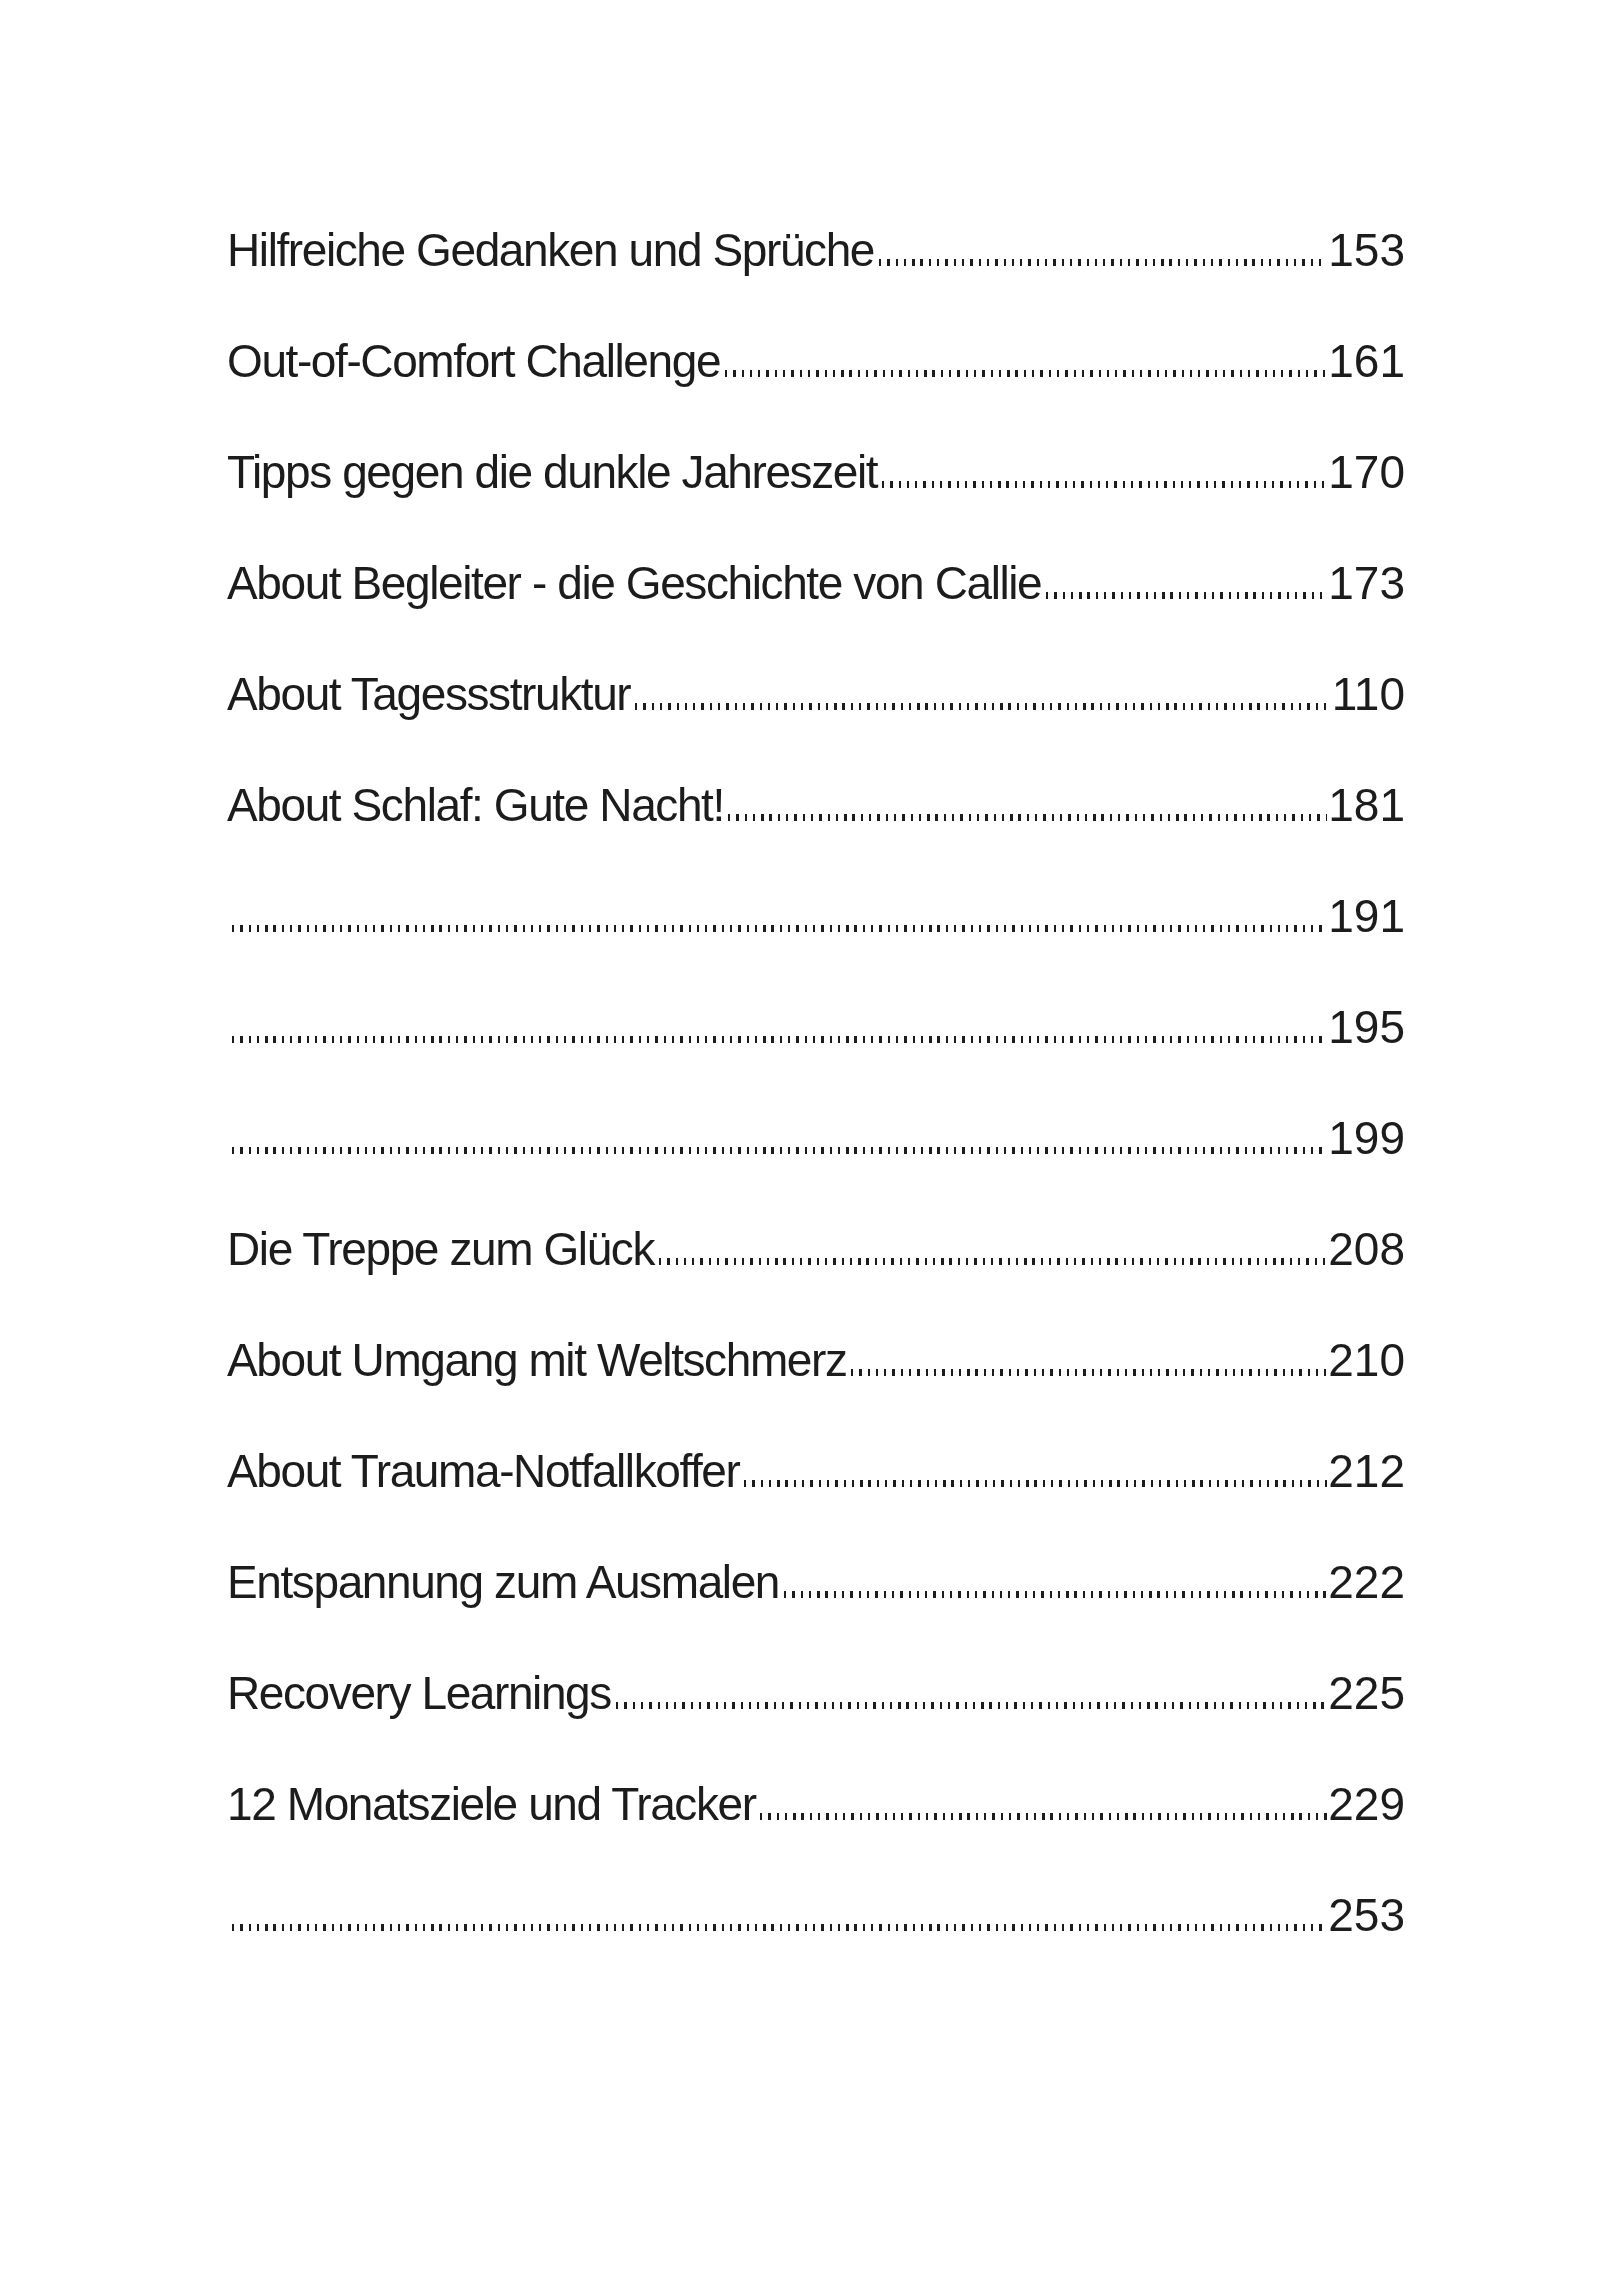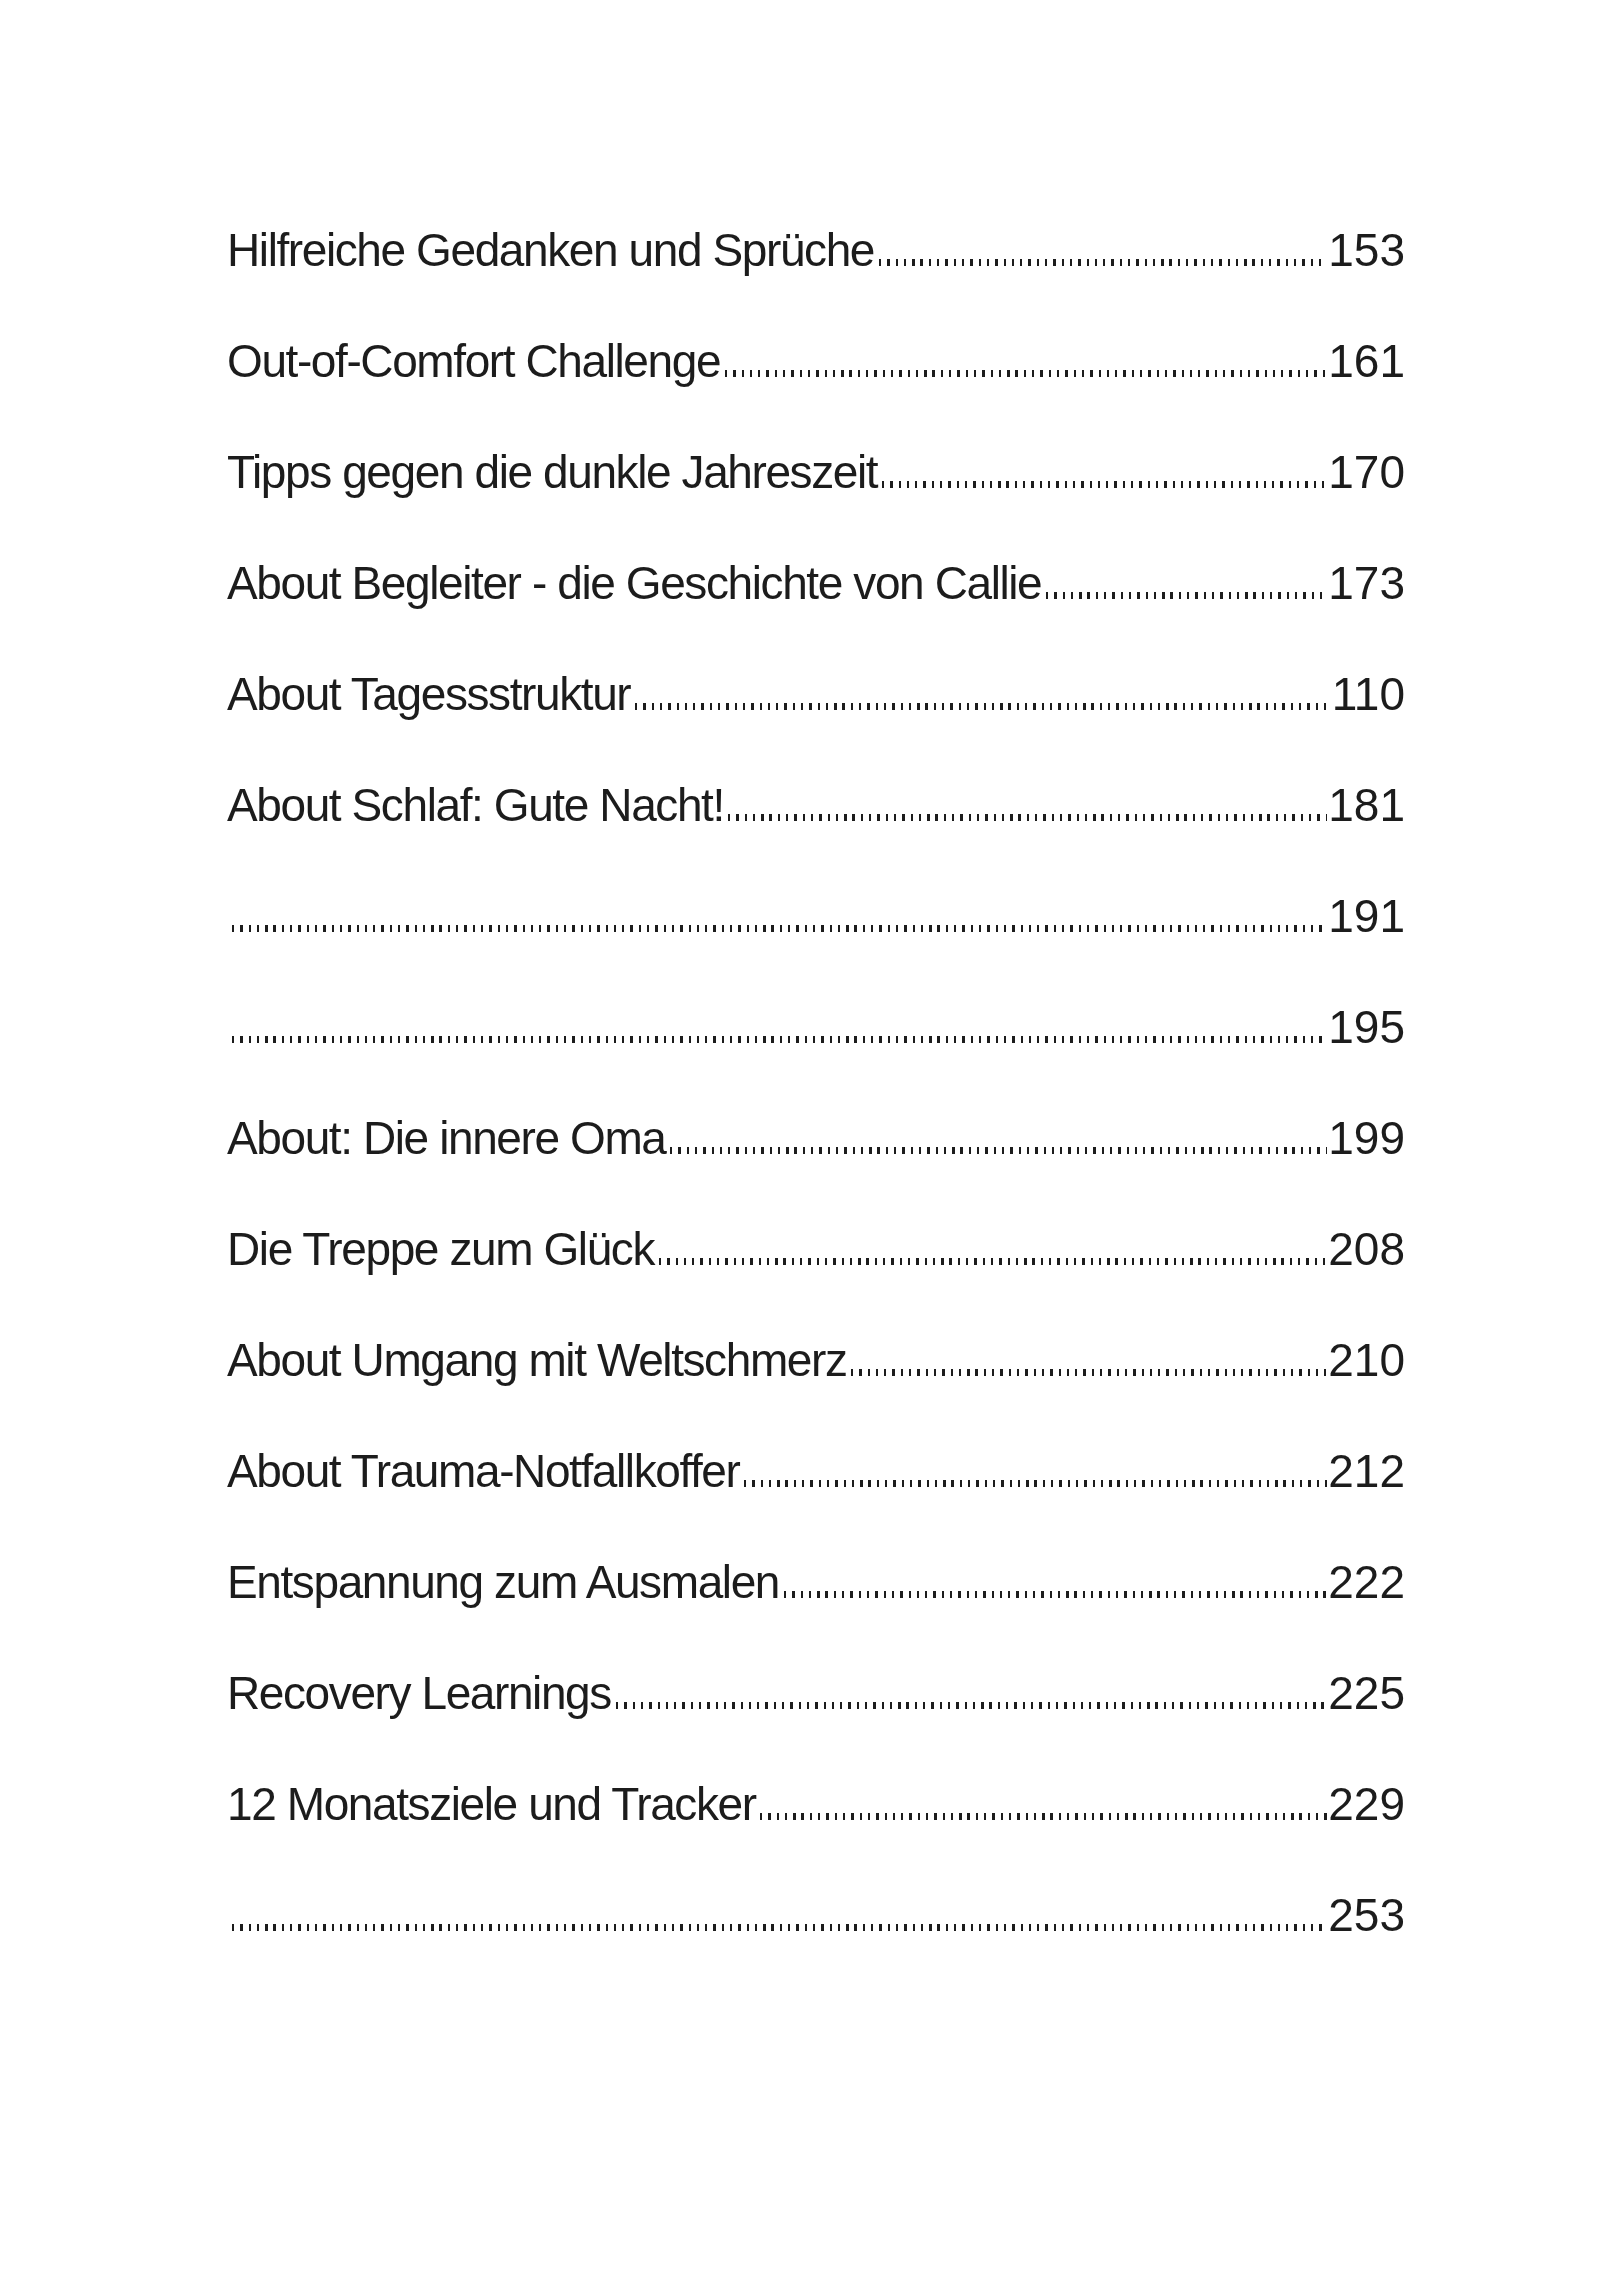--- a/index.html
+++ b/index.html
@@ -105,21 +105,20 @@
     <span class="toc-leader" aria-hidden="true"></span>
     <span class="toc-page-num">191</span>
   </div>
 
   <div class="toc-row">
     <span class="toc-leader" aria-hidden="true"></span>
     <span class="toc-page-num">195</span>
   </div>
 
   <div class="toc-row">
-    <span class="toc-title">About: Die innere Oma</span>
     <span class="toc-leader" aria-hidden="true"></span>
     <span class="toc-page-num">199</span>
   </div>
 
   <div class="toc-row">
     <span class="toc-title">Die Treppe zum Glück</span>
     <span class="toc-leader" aria-hidden="true"></span>
     <span class="toc-page-num">208</span>
   </div>
 

